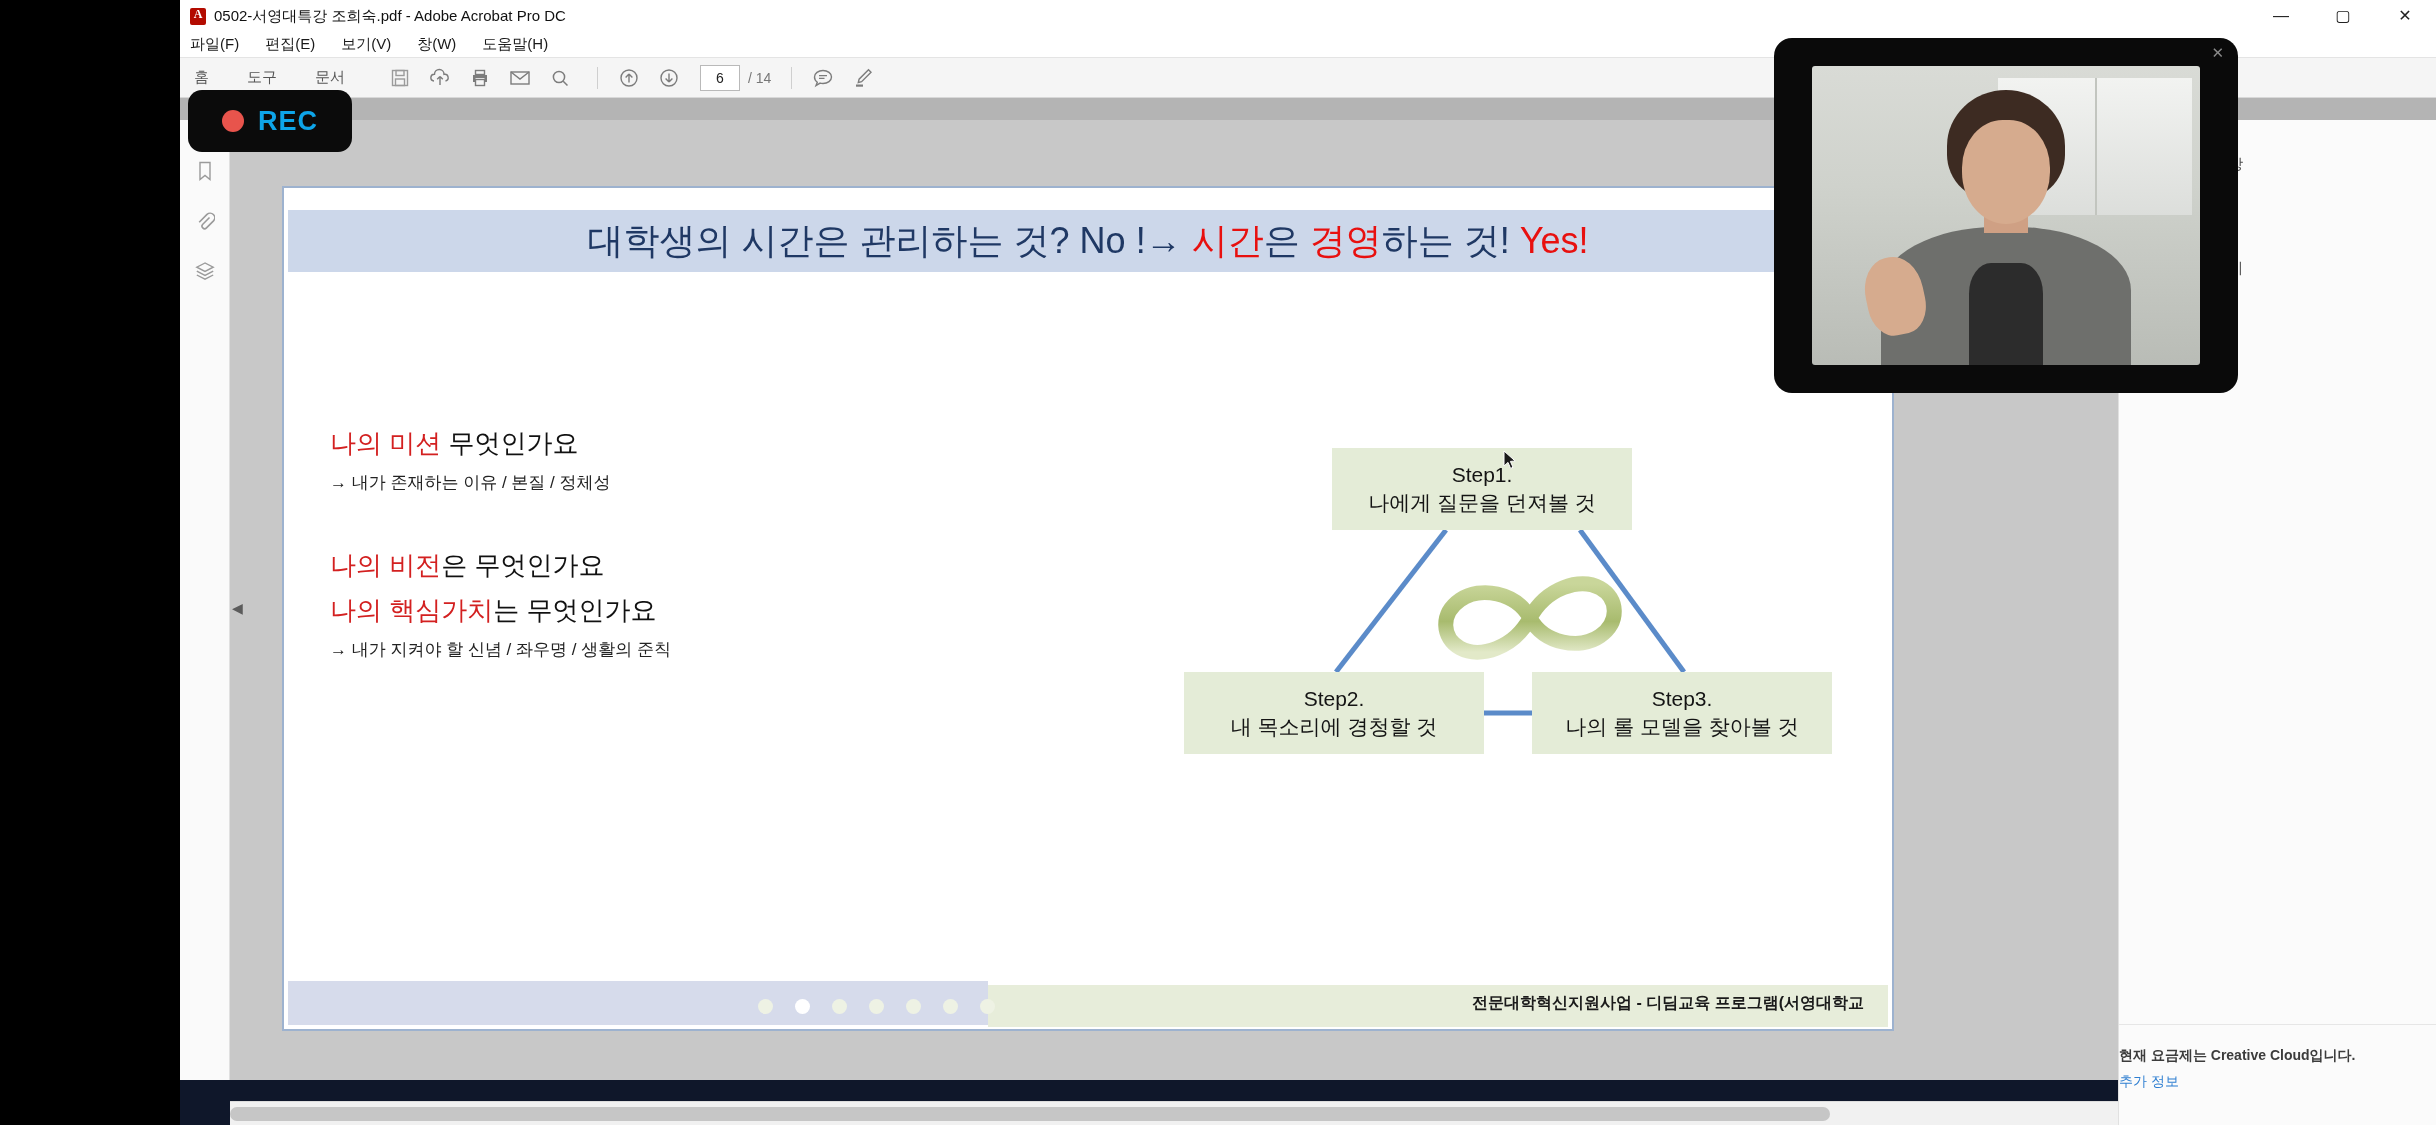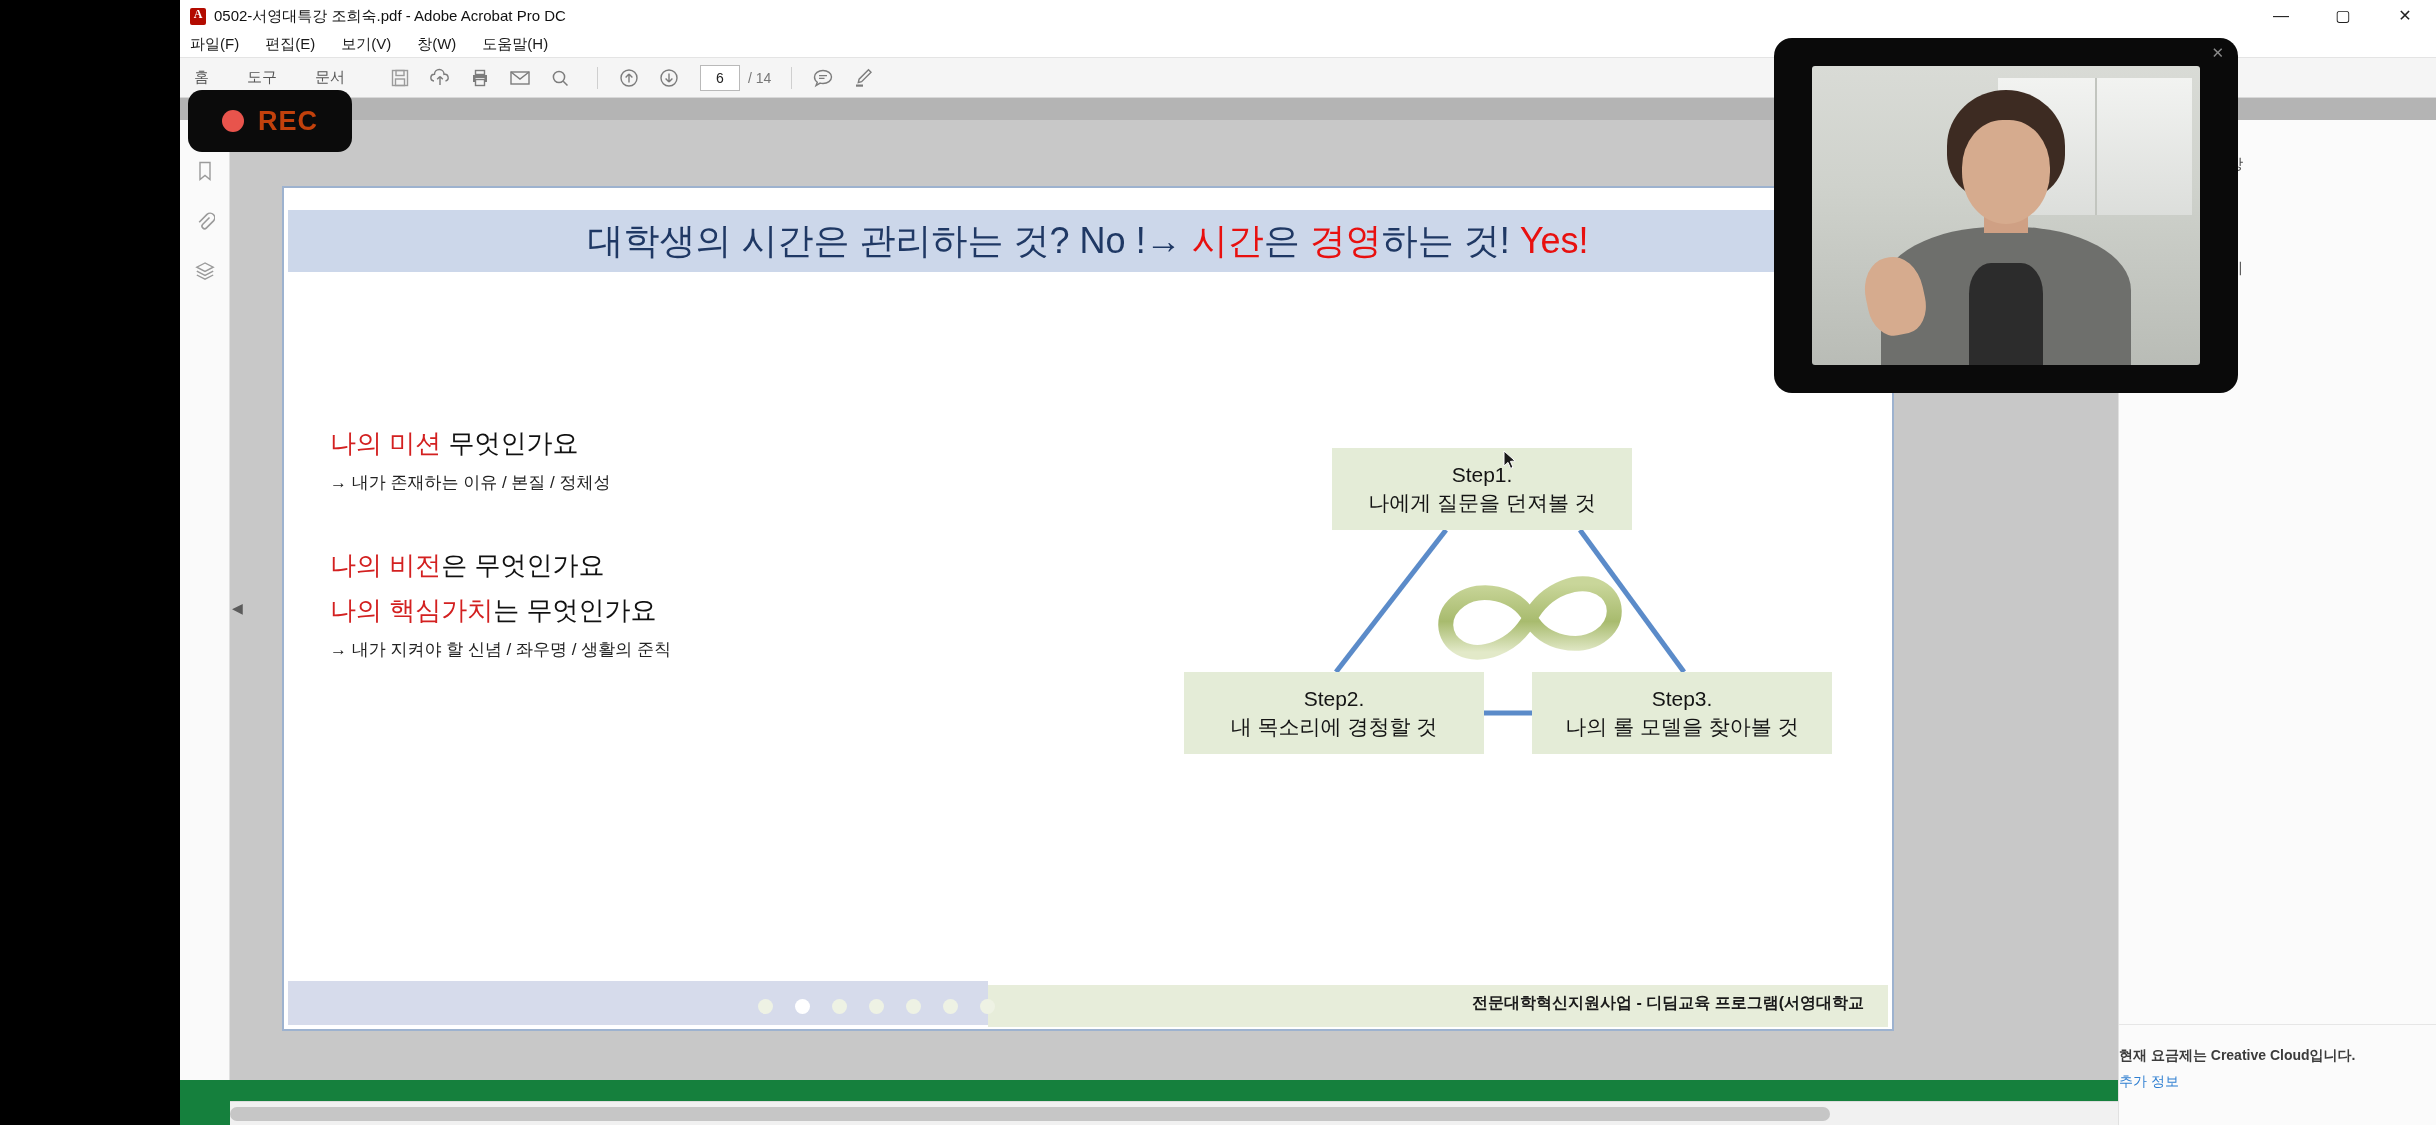--- a/index.html
+++ b/index.html
@@ -7,21 +7,21 @@
     width: 2436px; height: 1125px;
     background: #000;
     font-family: "Liberation Sans", "DejaVu Sans", sans-serif;
     overflow: hidden;
   }
   #screen { position: relative; width: 2436px; height: 1125px; background: #000; }
 
   
   #app {
     position: absolute; left: 180px; top: 0; width: 2256px; height: 1125px;
-    background: #15803d;
+    background: #0f172a;
   }
 
   
   .titlebar {
     position: relative; height: 32px; background: #ffffff;
     display: flex; align-items: center; padding-left: 10px;
   }
   .acro-logo {
     width: 16px; height: 17px; background: #b30b00; border-radius: 2px;
     position: relative; margin-right: 8px; flex: 0 0 auto;
@@ -182,21 +182,21 @@
   .rp-foot .plan { font-size: 14px; color: #3c3c3c; font-weight: bold; }
   .rp-foot .more { font-size: 14px; color: #2f7fd1; margin-top: 8px; }
 
   
   .recbadge {
     position: absolute; left: 188px; top: 90px; width: 164px; height: 62px;
     background: #0b0b0b; border-radius: 14px;
     display: flex; align-items: center; justify-content: center; gap: 14px;
   }
   .recdot { width: 22px; height: 22px; border-radius: 50%; background: #e8544c; }
-  .rectext { font-size: 27px; color: #c2410c; font-weight: bold; letter-spacing: 1px; }
+  .rectext { font-size: 27px; color: #0ea5e9; font-weight: bold; letter-spacing: 1px; }
 
   
   .webcam {
     position: absolute; left: 1774px; top: 38px; width: 464px; height: 355px;
     background: #0a0a0a; border-radius: 18px; padding: 28px 38px;
   }
   .cam-inner {
     width: 100%; height: 100%; border-radius: 3px; overflow: hidden; position: relative;
     background: linear-gradient(180deg,#d9dbd6 0%, #cfd2cc 40%, #b9bcb6 100%);
   }

